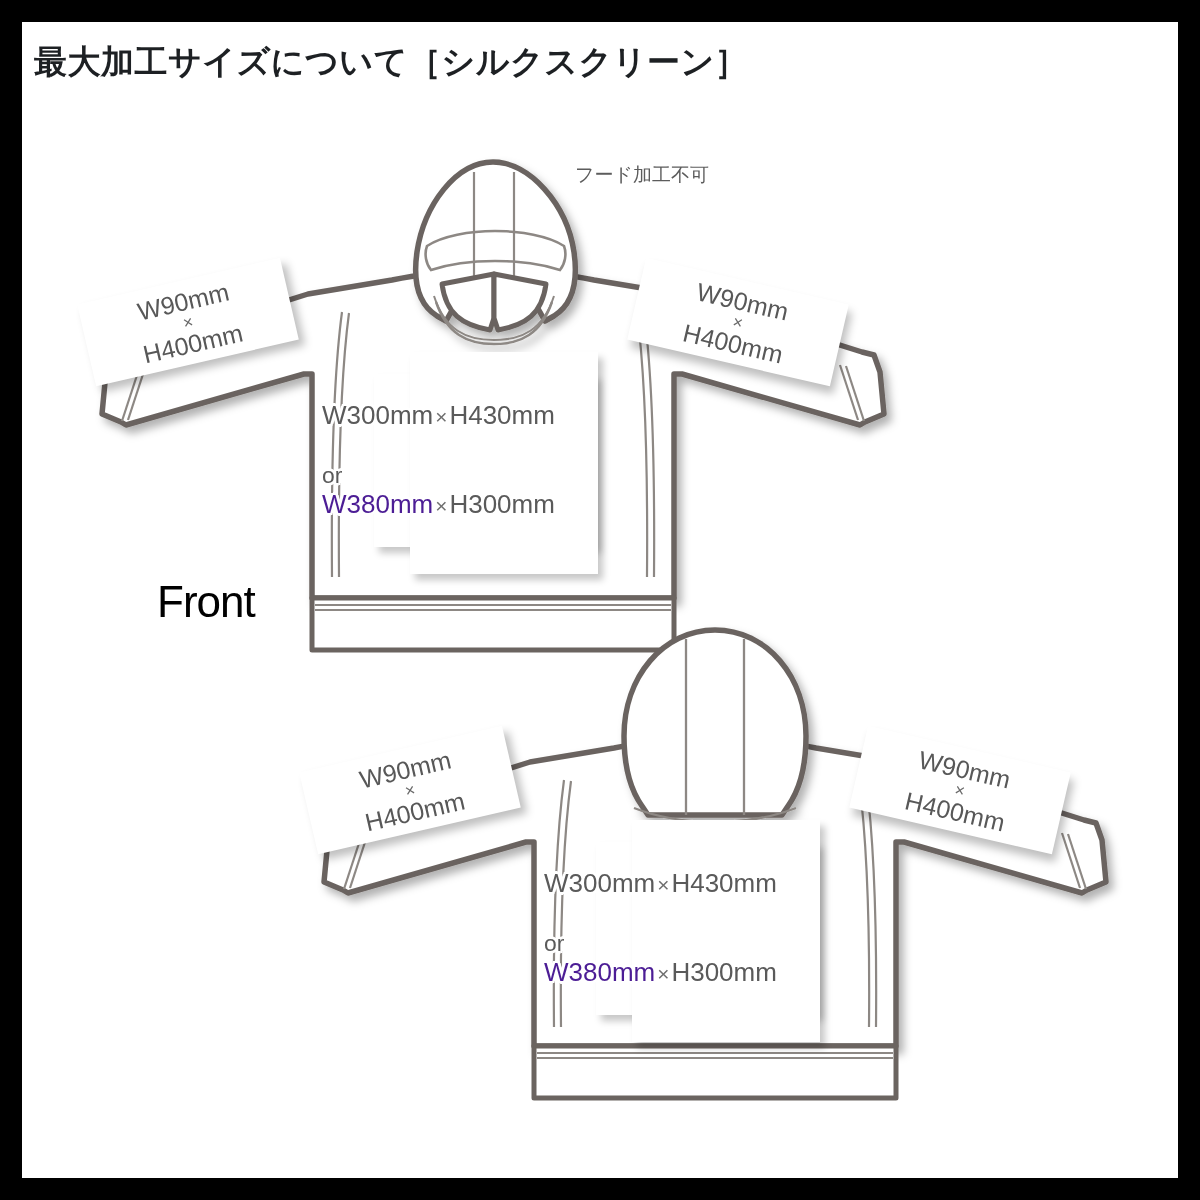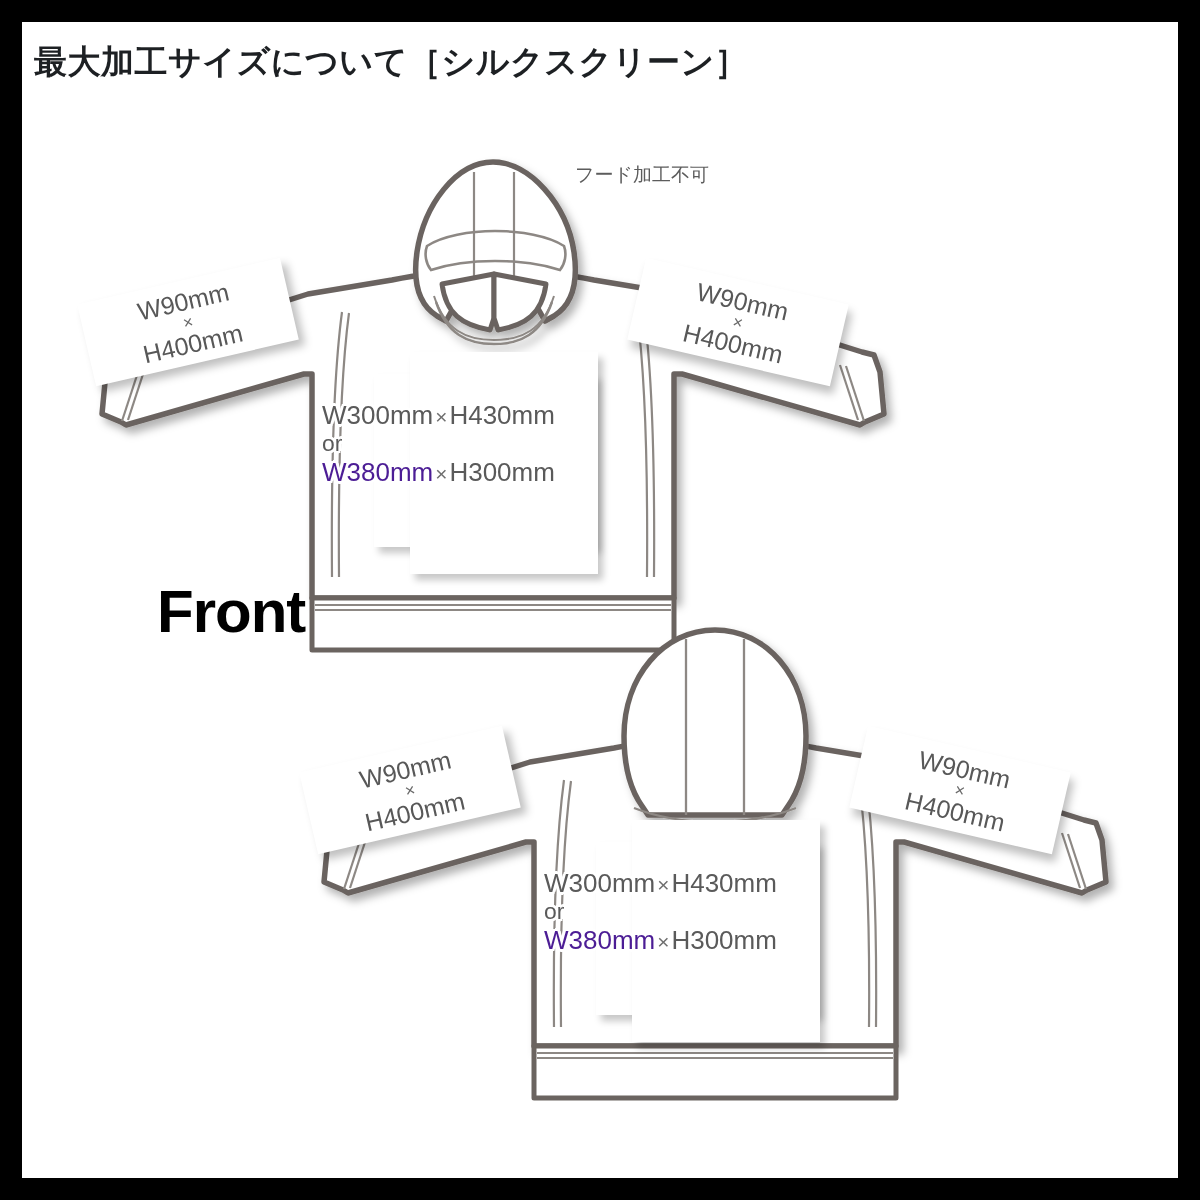--- a/index.html
+++ b/index.html
@@ -65,38 +65,38 @@
     color:#5a5a5a;
     line-height:1.16;
     white-space:nowrap;
     text-shadow:
       2px 0 0 #fff,-2px 0 0 #fff,0 2px 0 #fff,0 -2px 0 #fff,
       2px 2px 0 #fff,-2px 2px 0 #fff,2px -2px 0 #fff,-2px -2px 0 #fff,
       3px 0 0 #fff,-3px 0 0 #fff,0 3px 0 #fff,0 -3px 0 #fff;
   }
   .chest-text .line{display:block;}
   .chest-text .xsm{font-size:0.80em;color:#6f6f6f;padding:0 2px;}
-  .chest-text .or{font-size:0.88em;}
+  .chest-text .or{font-size:0.88em;margin-top:32px;}
   .red{color:#4c1d95;margin-top:44px;}
 
   
   #hood-note{
     position:absolute;
     color:#5c5c5c;
     font-size:19px;
     white-space:nowrap;
     font-family:Liberation Sans, sans-serif;
   }
 
   
   .view-caption{
     position:absolute;
     color:#000;
-    font-weight:700;
-    font-size:60px;
+    font-weight:400;
+    font-size:44px;
     letter-spacing:-1px;
     font-family:"Liberation Sans","DejaVu Sans",sans-serif;
   }
 </style>
 </head>
 <body>
 
 <div id="page">
   <div id="canvas">
 

